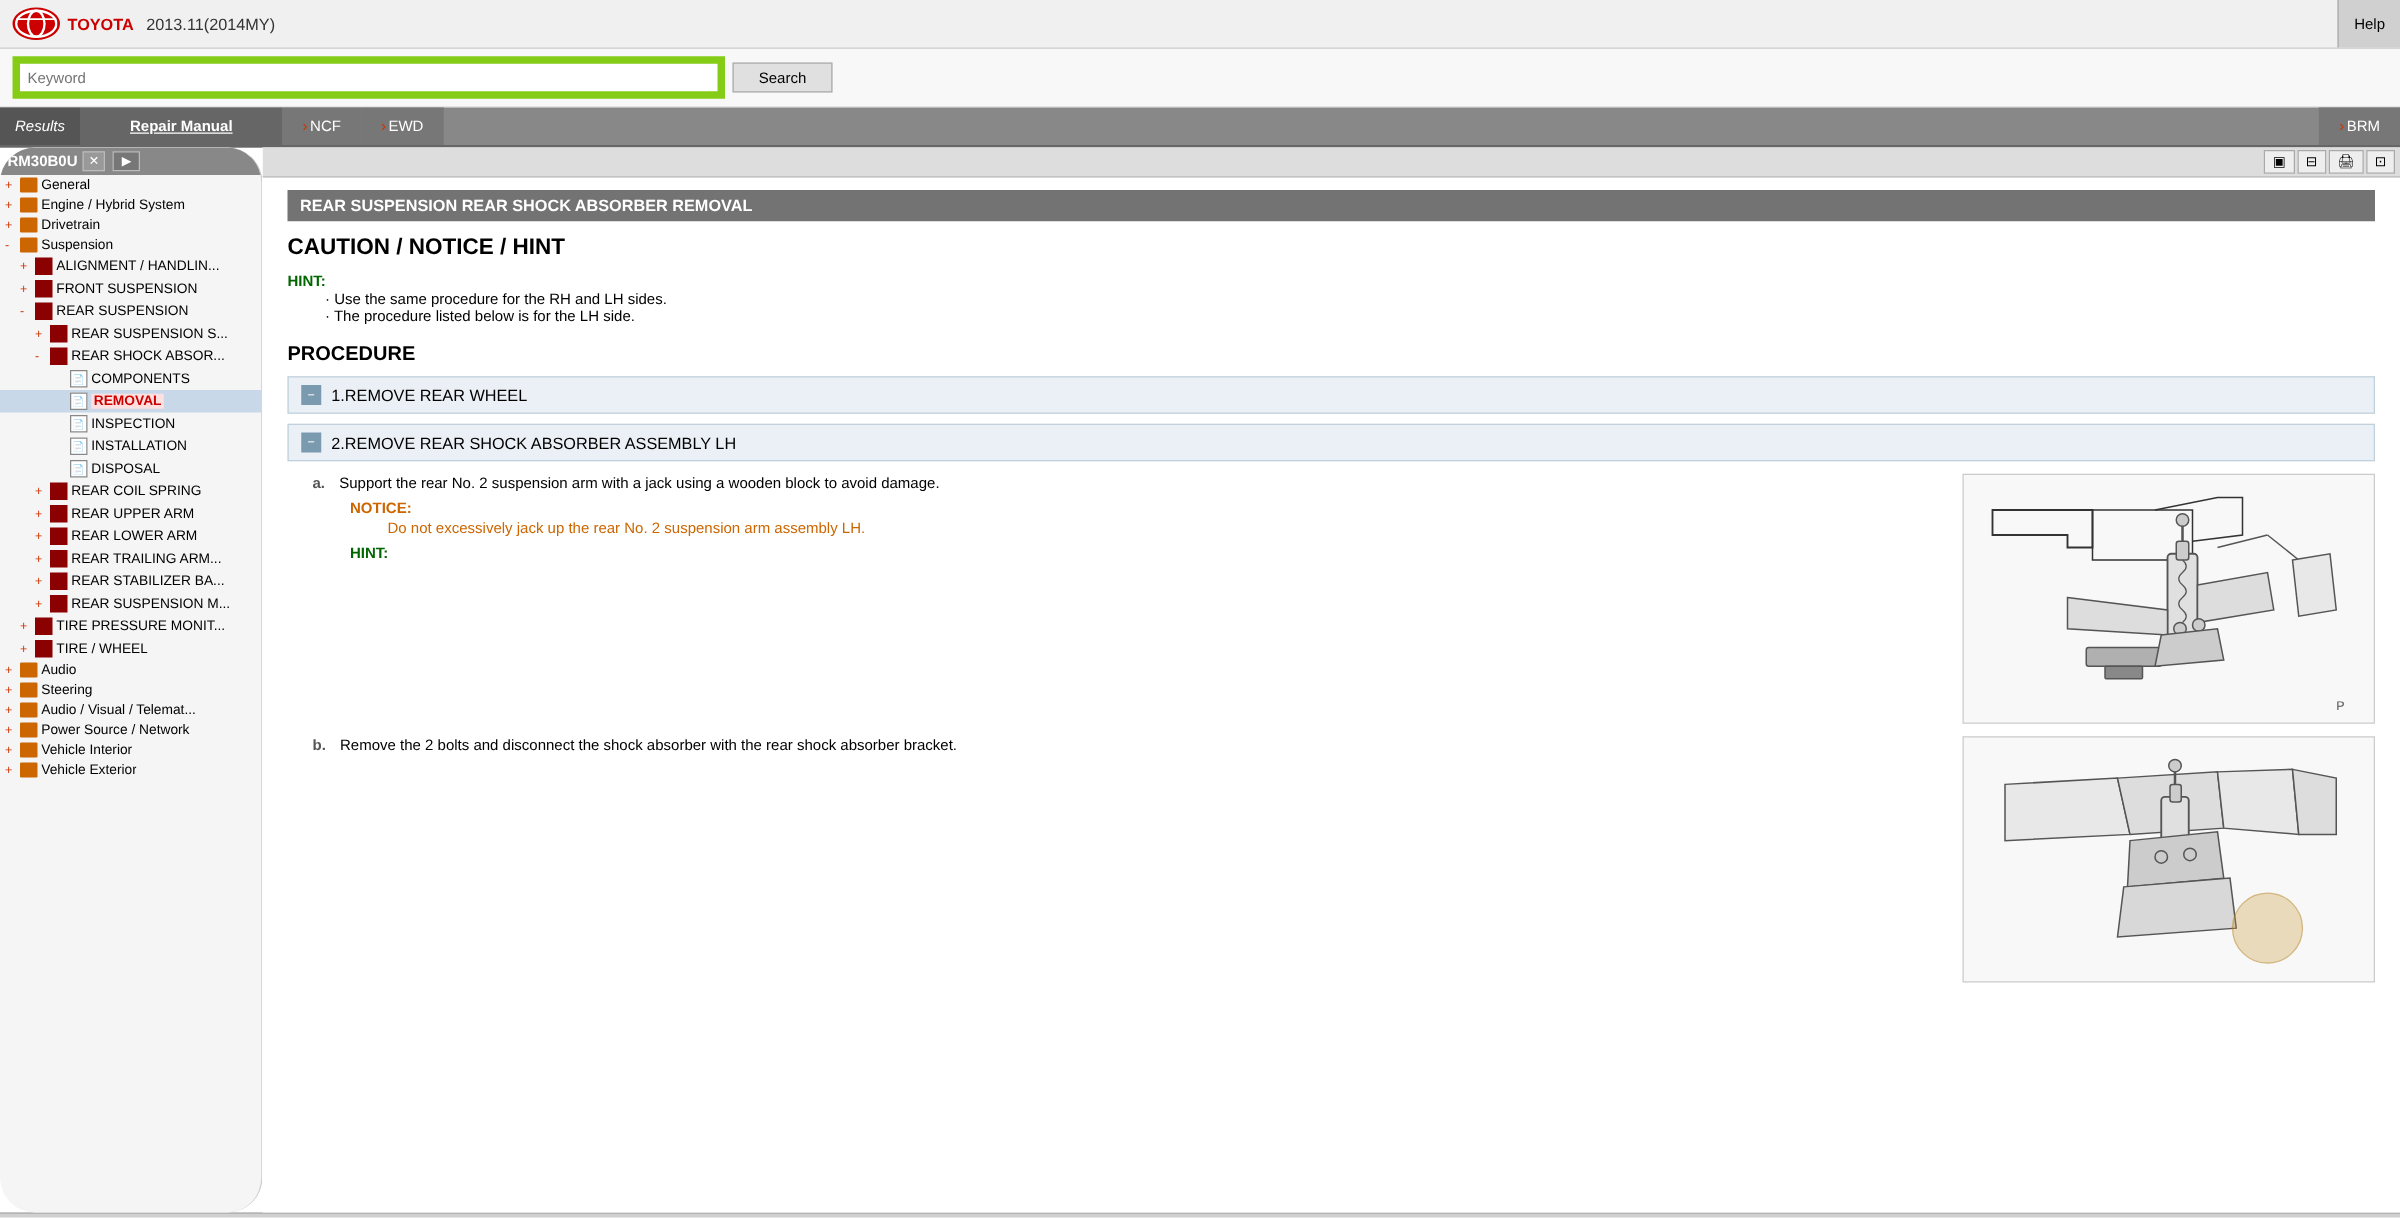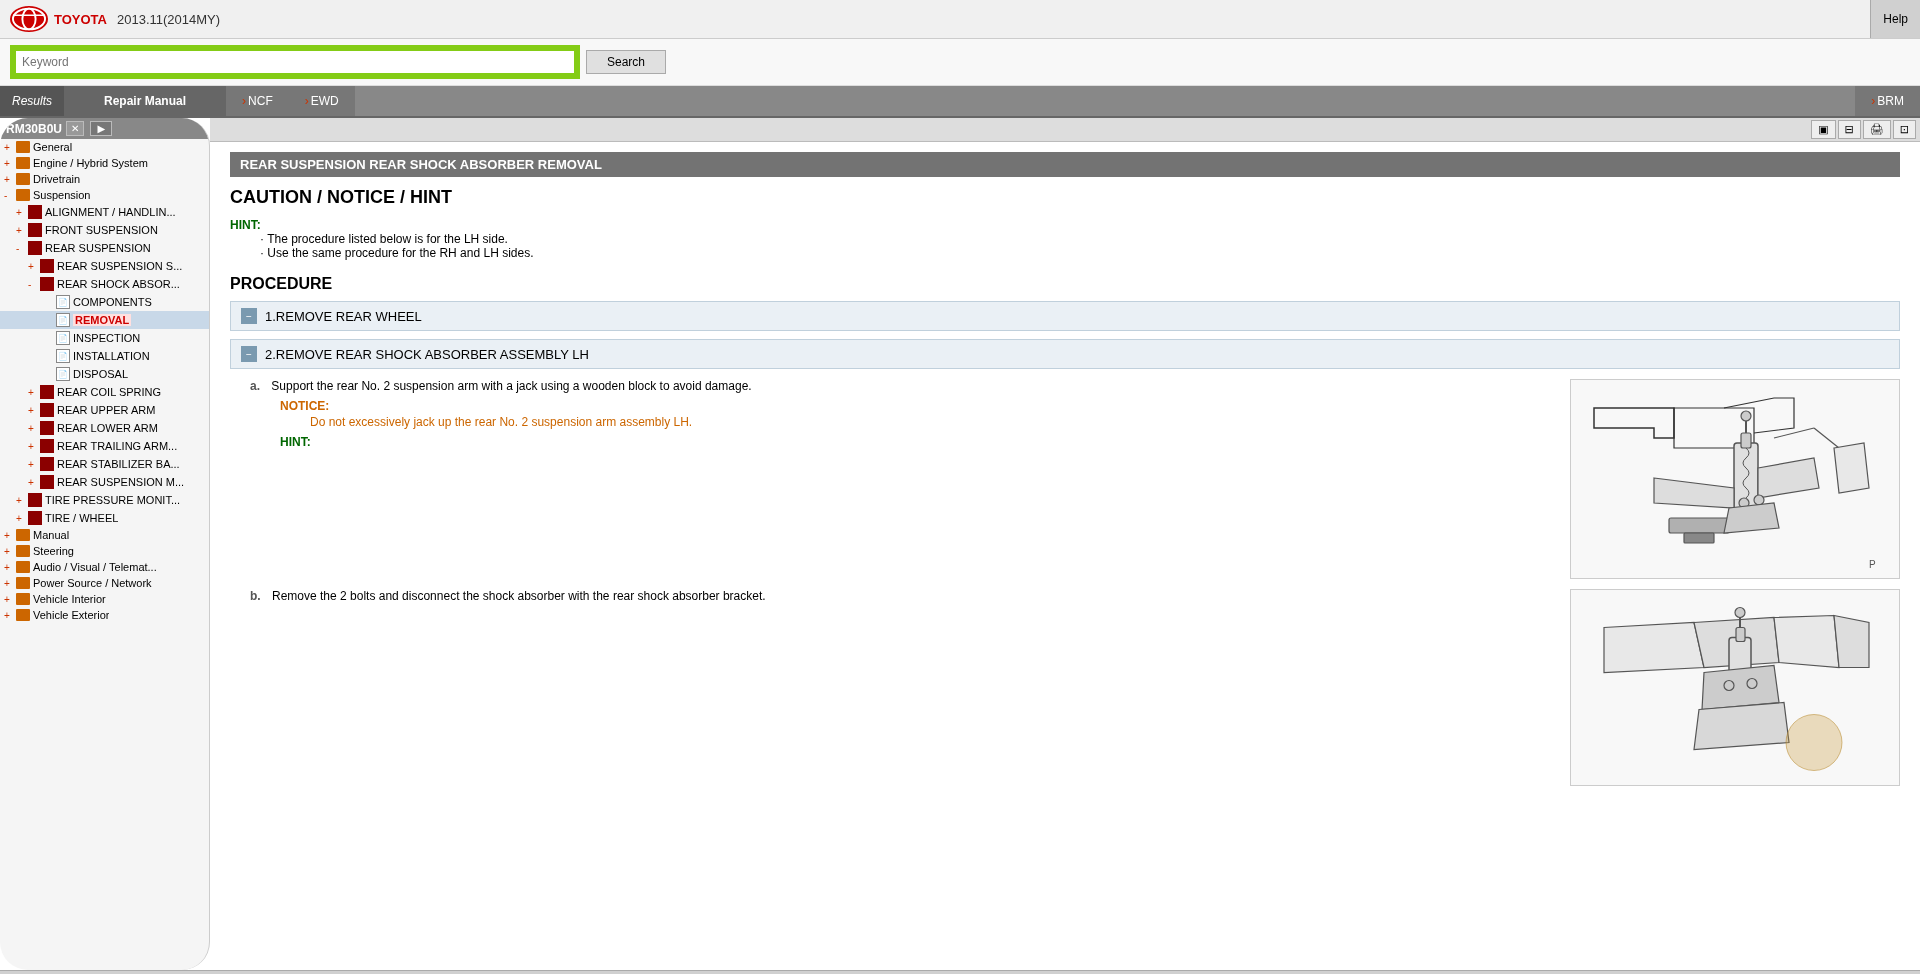--- a/index.html
+++ b/index.html
@@ -14,21 +14,21 @@
     #help-btn { position: absolute; right: 0; top: 0; background: #d0d0d0; border: none; border-left: 1px solid #aaa; padding: 4px 12px; font-size: 12px; cursor: pointer; height: 100%; }
 
     
     #search-bar { display: flex; align-items: center; padding: 6px 10px; background: #f8f8f8; border-bottom: 1px solid #ddd; gap: 6px; }
     #keyword-input { width: 570px; border: 6px solid #84cc16; padding: 4px 6px; font-size: 12px; }
     #search-btn { background: #e0e0e0; border: 1px solid #aaa; padding: 4px 20px; font-size: 12px; cursor: pointer; }
 
     
     #tabs { display: flex; align-items: stretch; background: #888; border-bottom: 2px solid #666; height: 32px; }
     .tab { display: flex; align-items: center; padding: 0 16px; font-size: 12px; cursor: pointer; color: #fff; }
-    .tab.active { background: #666; color: #fff; font-weight: bold; }
+    .tab.active { background: #666; color: #fff; font-weight: bold; text-decoration: underline; }
     .tab.results { background: #555; color: #fff; font-style: italic; font-size: 12px; padding: 0 12px; }
     .tab.repair-manual { background: #666; color: #fff; font-size: 12px; padding: 0 40px; }
     .tab.ncf { background: #777; color: #fff; }
     .tab.ewd { background: #777; color: #fff; }
     .tab.brm { background: #777; color: #fff; margin-left: auto; }
     .tab-arrow { color: #cc3300; margin-right: 2px; }
 
     
     #main { display: flex; height: calc(974px - 32px - 32px - 32px - 26px); }
 
@@ -267,21 +267,21 @@
 
     <div class="tree-item" style="padding-left:16px;">
       <span class="expand-icon">+</span>
       <span class="book-icon"></span>
       <span class="item-label">TIRE / WHEEL</span>
     </div>
 
     <div class="tree-item">
       <span class="expand-icon">+</span>
       <span class="folder-icon"></span>
-      <span class="item-label">Manual</span>
+      <span class="item-label">Audio</span>
     </div>
 
     <div class="tree-item">
       <span class="expand-icon">+</span>
       <span class="folder-icon"></span>
       <span class="item-label">Steering</span>
     </div>
 
     <div class="tree-item">
       <span class="expand-icon">+</span>
@@ -321,22 +321,22 @@
 
       <div class="section-header">
         <span>REAR SUSPENSION  REAR SHOCK ABSORBER  REMOVAL</span>
       </div>
 
       <div class="section-title">CAUTION / NOTICE / HINT</div>
 
       <div>
         <div class="hint-label">HINT:</div>
         <ul class="bullet-list">
+          <li class="hint-text">Use the same procedure for the RH and LH sides.</li>
           <li class="hint-text">The procedure listed below is for the LH side.</li>
-          <li class="hint-text">Use the same procedure for the RH and LH sides.</li>
         </ul>
       </div>
 
       <div class="procedure-title">PROCEDURE</div>
 
       <div class="step-block">
         <span class="step-icon">−</span>
         <span class="step-title">1.REMOVE REAR WHEEL</span>
       </div>
 

